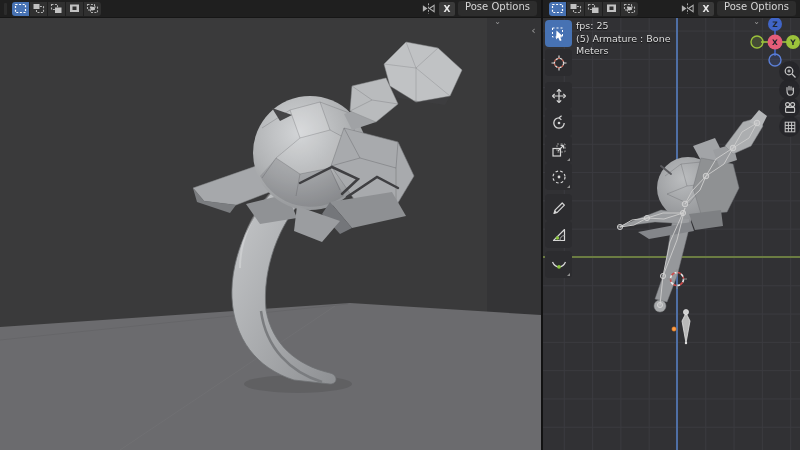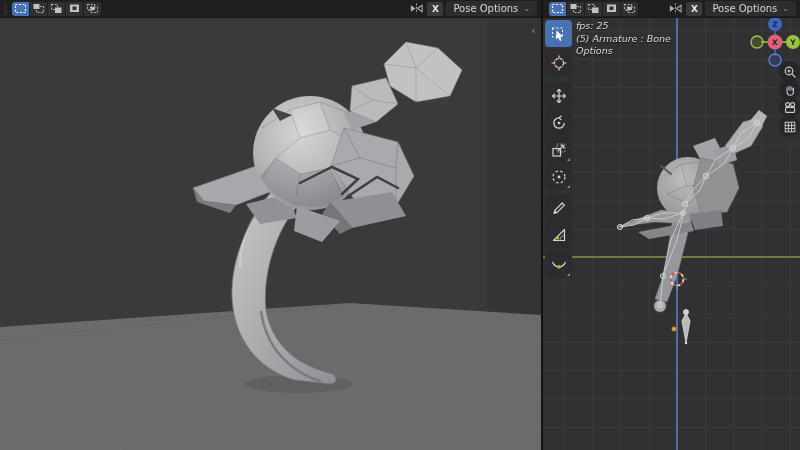--- a/index.html
+++ b/index.html
@@ -23,40 +23,40 @@
   .selmode.first { border-radius:3px 0 0 3px; }
   .selmode.last  { border-radius:0 3px 3px 0; }
   .selmode.active { background:#4772b3; }
   .flex-spacer { flex:1; }
   .mirror-wrap { width:16px; height:16px; display:flex; align-items:center; justify-content:center; }
   .x-btn { height:14px; min-width:16px; background:#3a3a3a; border:none; border-radius:2px;
     color:#e9e9e9; font-size:9px; font-weight:bold; line-height:14px; padding:0 4px;
     font-family:"DejaVu Sans", sans-serif; }
   .pose-btn { height:15px; background:#2d2d2d; border:none; border-radius:3px; color:#d6d6d6;
     font-size:10px; padding:0 7px; display:flex; align-items:center; gap:5px;
-    font-family:"DejaVu Sans", sans-serif; }
+    font-family:"DejaVu Sans", sans-serif;flex-direction:column; }
   .chev { font-size:8px; color:#9a9a9a; }
 
   
   .scene { position:absolute; top:18px; left:0; right:0; bottom:0; }
   .scene-left { background:#3a3a3b; }
   .scene-right { background:#313134;
     background-image:
       linear-gradient(to right, #3a3a3f 1px, transparent 1px),
       linear-gradient(to bottom, #3a3a3f 1px, transparent 1px);
     background-size:28.3px 28.3px; background-position:20.8px 12.6px; }
   .axis-z { position:absolute; left:133px; top:0; bottom:0; width:1.6px; background:#4f6fa5; }
   .axis-y { position:absolute; top:238px; left:0; right:0; height:1.6px; background:#6b7c42; }
 
   .sidebar-toggle { position:absolute; top:6px; left:528px; width:11px; height:13px;
     color:#9b9b9b; font-size:11px; line-height:13px; text-align:center; z-index:4; }
 
   
   .stats { position:absolute; left:33px; top:2px; color:#dddddd; font-size:9.5px;
-    line-height:12.5px; text-shadow:0 1px 1px rgba(0,0,0,.8); white-space:nowrap; z-index:3;font-style:italic; }
+    line-height:12.5px; text-shadow:0 1px 1px rgba(0,0,0,.8); white-space:nowrap; z-index:3; }
 
   .toolbar { position:absolute; left:2px; top:0; width:27px; z-index:4; }
   .toolbtn { position:absolute; left:0; width:27px; height:27px; background:#2c2c2f;
     border:none; border-radius:4px; display:flex; align-items:center; justify-content:center;
     padding:0; }
   .toolbtn.active { background:#4772b3; }
   .subtool-mark { position:absolute; right:2px; bottom:2px; width:0; height:0;
     border-left:3px solid transparent; border-bottom:3px solid #8f8f8f; }
 
   .gizmo { position:absolute; left:204px; top:-4px; width:56px; height:56px; z-index:4; }
@@ -302,21 +302,21 @@
           <circle cx="143" cy="294" r="2.6" fill="#cfcfcf" stroke="#eeeeee" stroke-width="0.6"></circle>
           <circle cx="143" cy="325" r="1.2" fill="#e0e0e0"></circle>
         </g>
 
         <circle cx="131" cy="311" r="2.2" fill="#ff9d45" stroke="#c46a1a" stroke-width="0.5"></circle>
       </svg>
 
       <div class="stats">
         <div>fps: 25</div>
         <div>(5) Armature : Bone</div>
-        <div>Options</div>
+        <div>Meters</div>
       </div>
 
       <div class="toolbar">
         <button class="toolbtn active" style="top:2px">
           <svg width="18" height="18" viewBox="0 0 18 18">
               <rect x="2.5" y="3" width="10" height="9" fill="none" stroke="#ffffff" stroke-width="1" stroke-dasharray="2 2"></rect>
               <path d="M6.5,5.5 L13,11.5 L9.9,11.8 L11.6,15.2 L9.9,16 L8.2,12.5 L6.1,14.4 Z" fill="#ffffff"></path>
             </svg>
         </button>
         <button class="toolbtn" style="top:31px">

